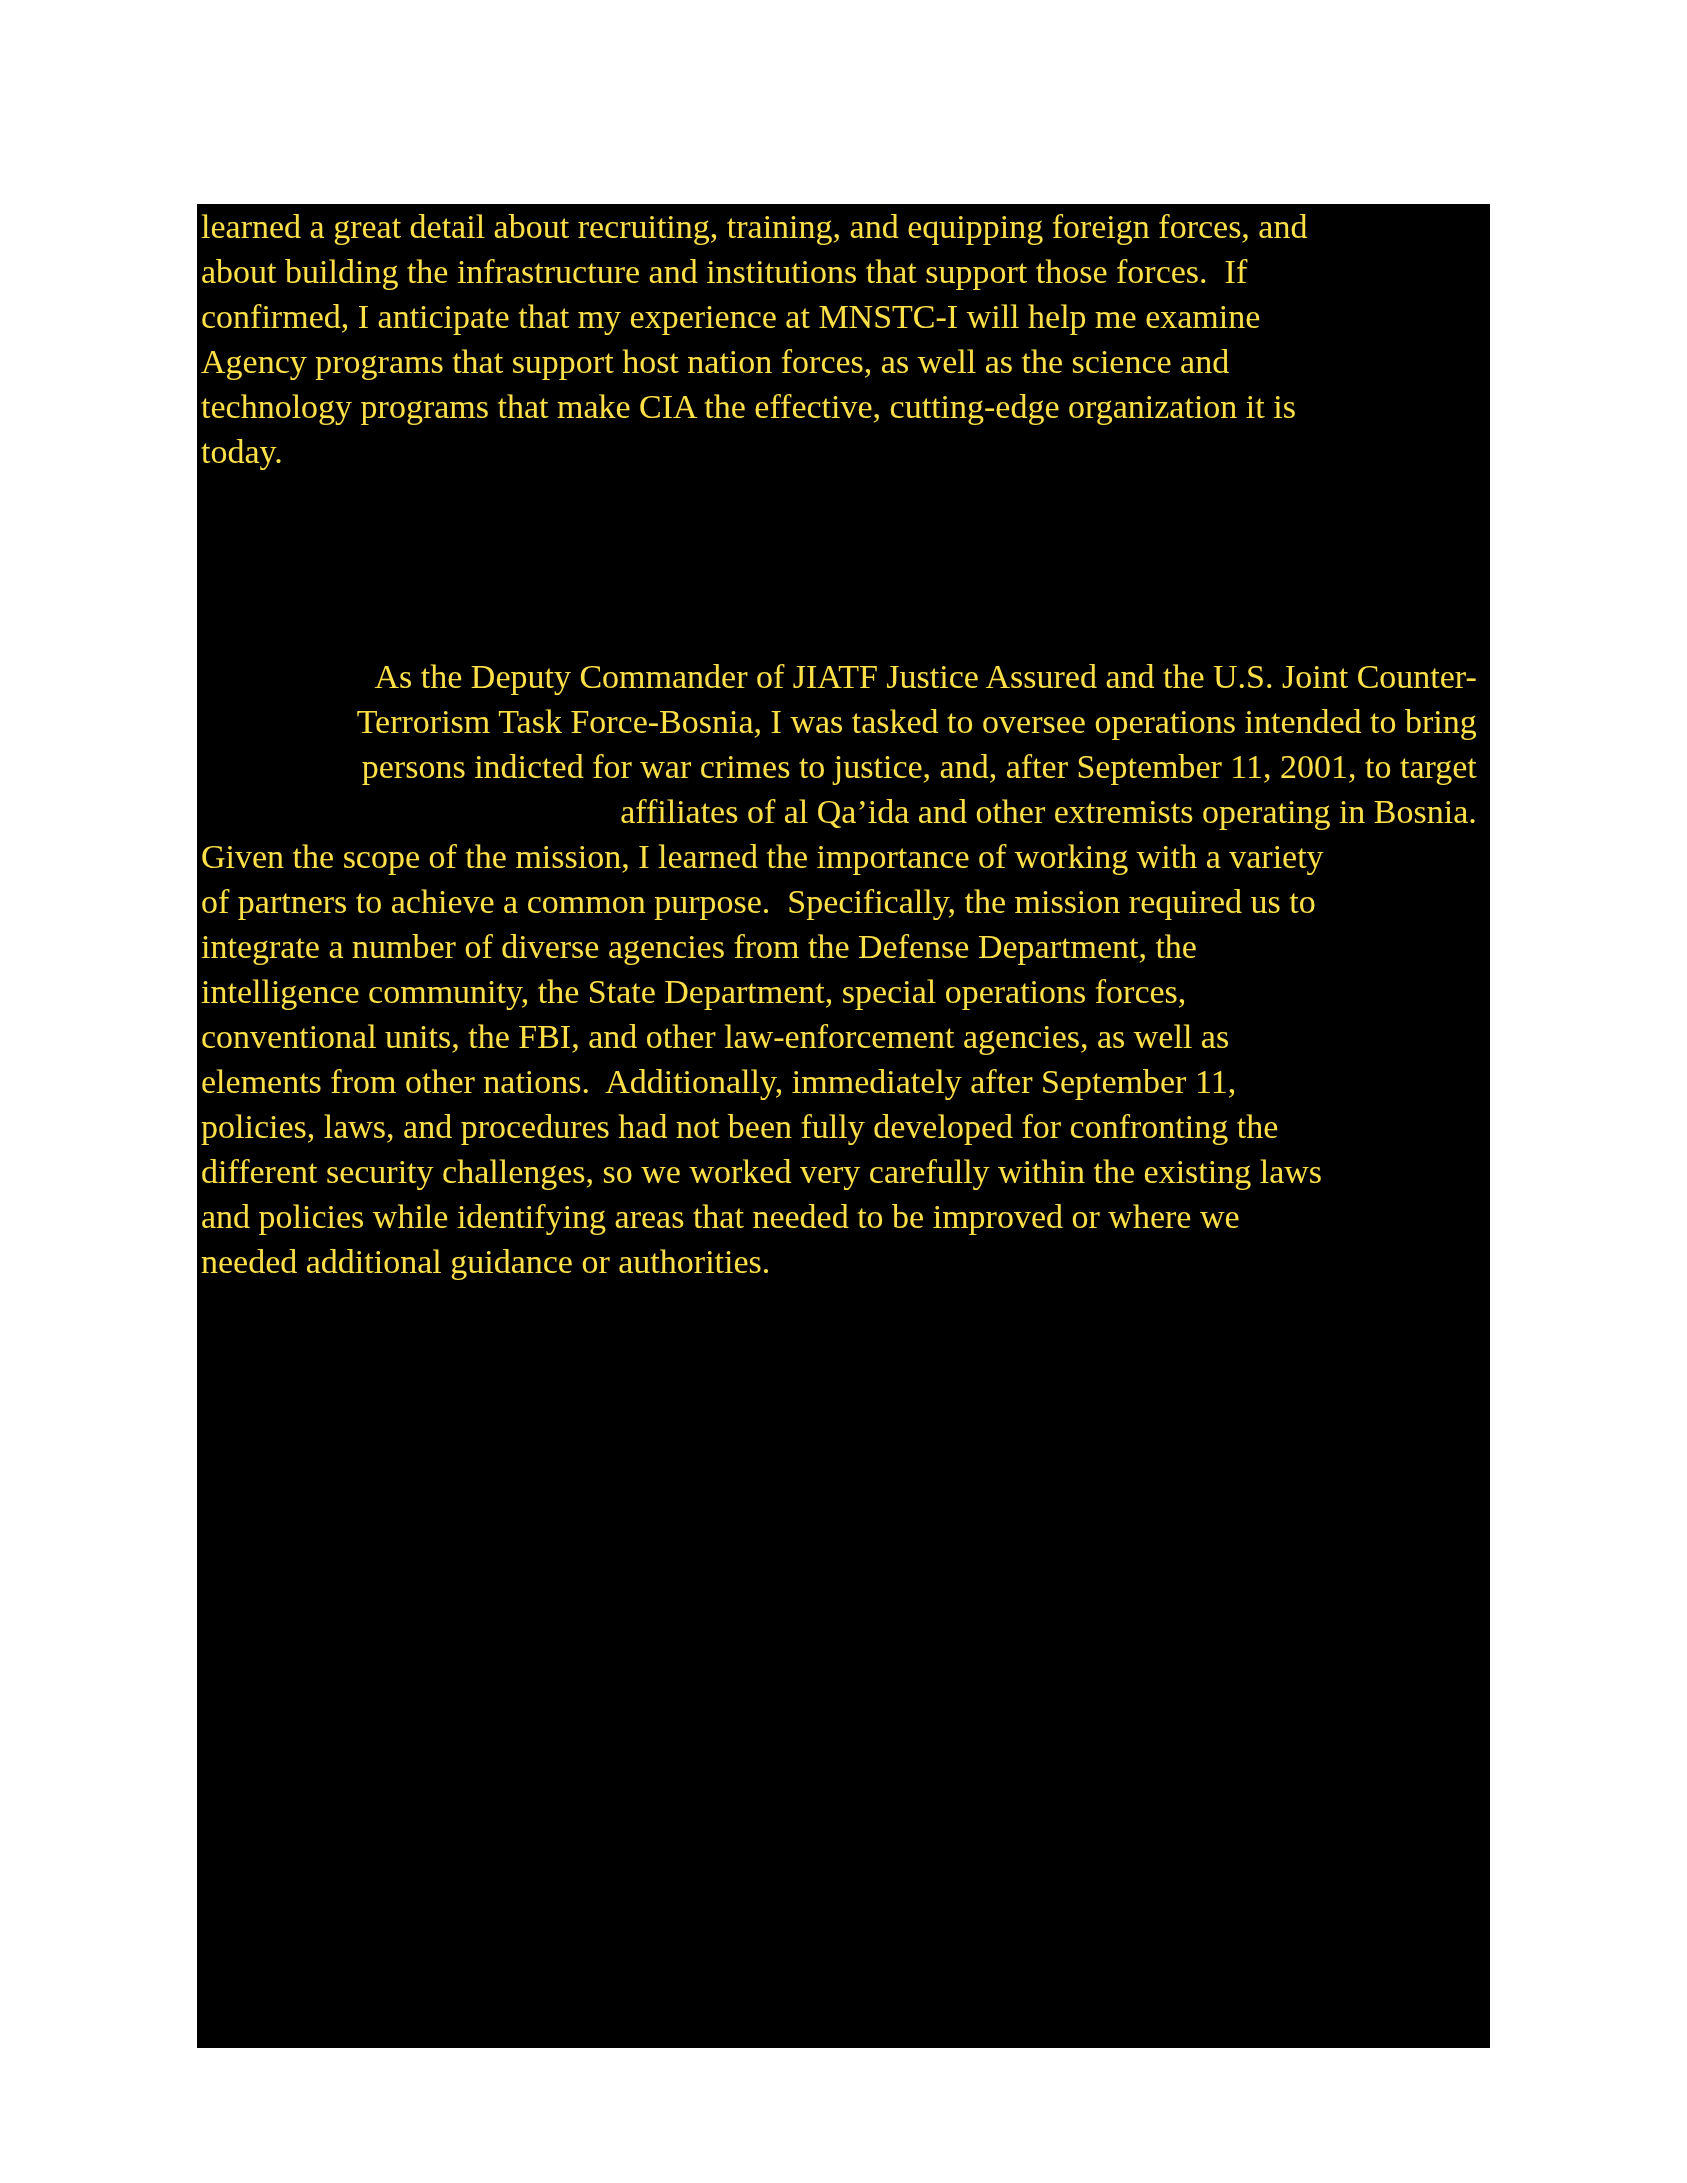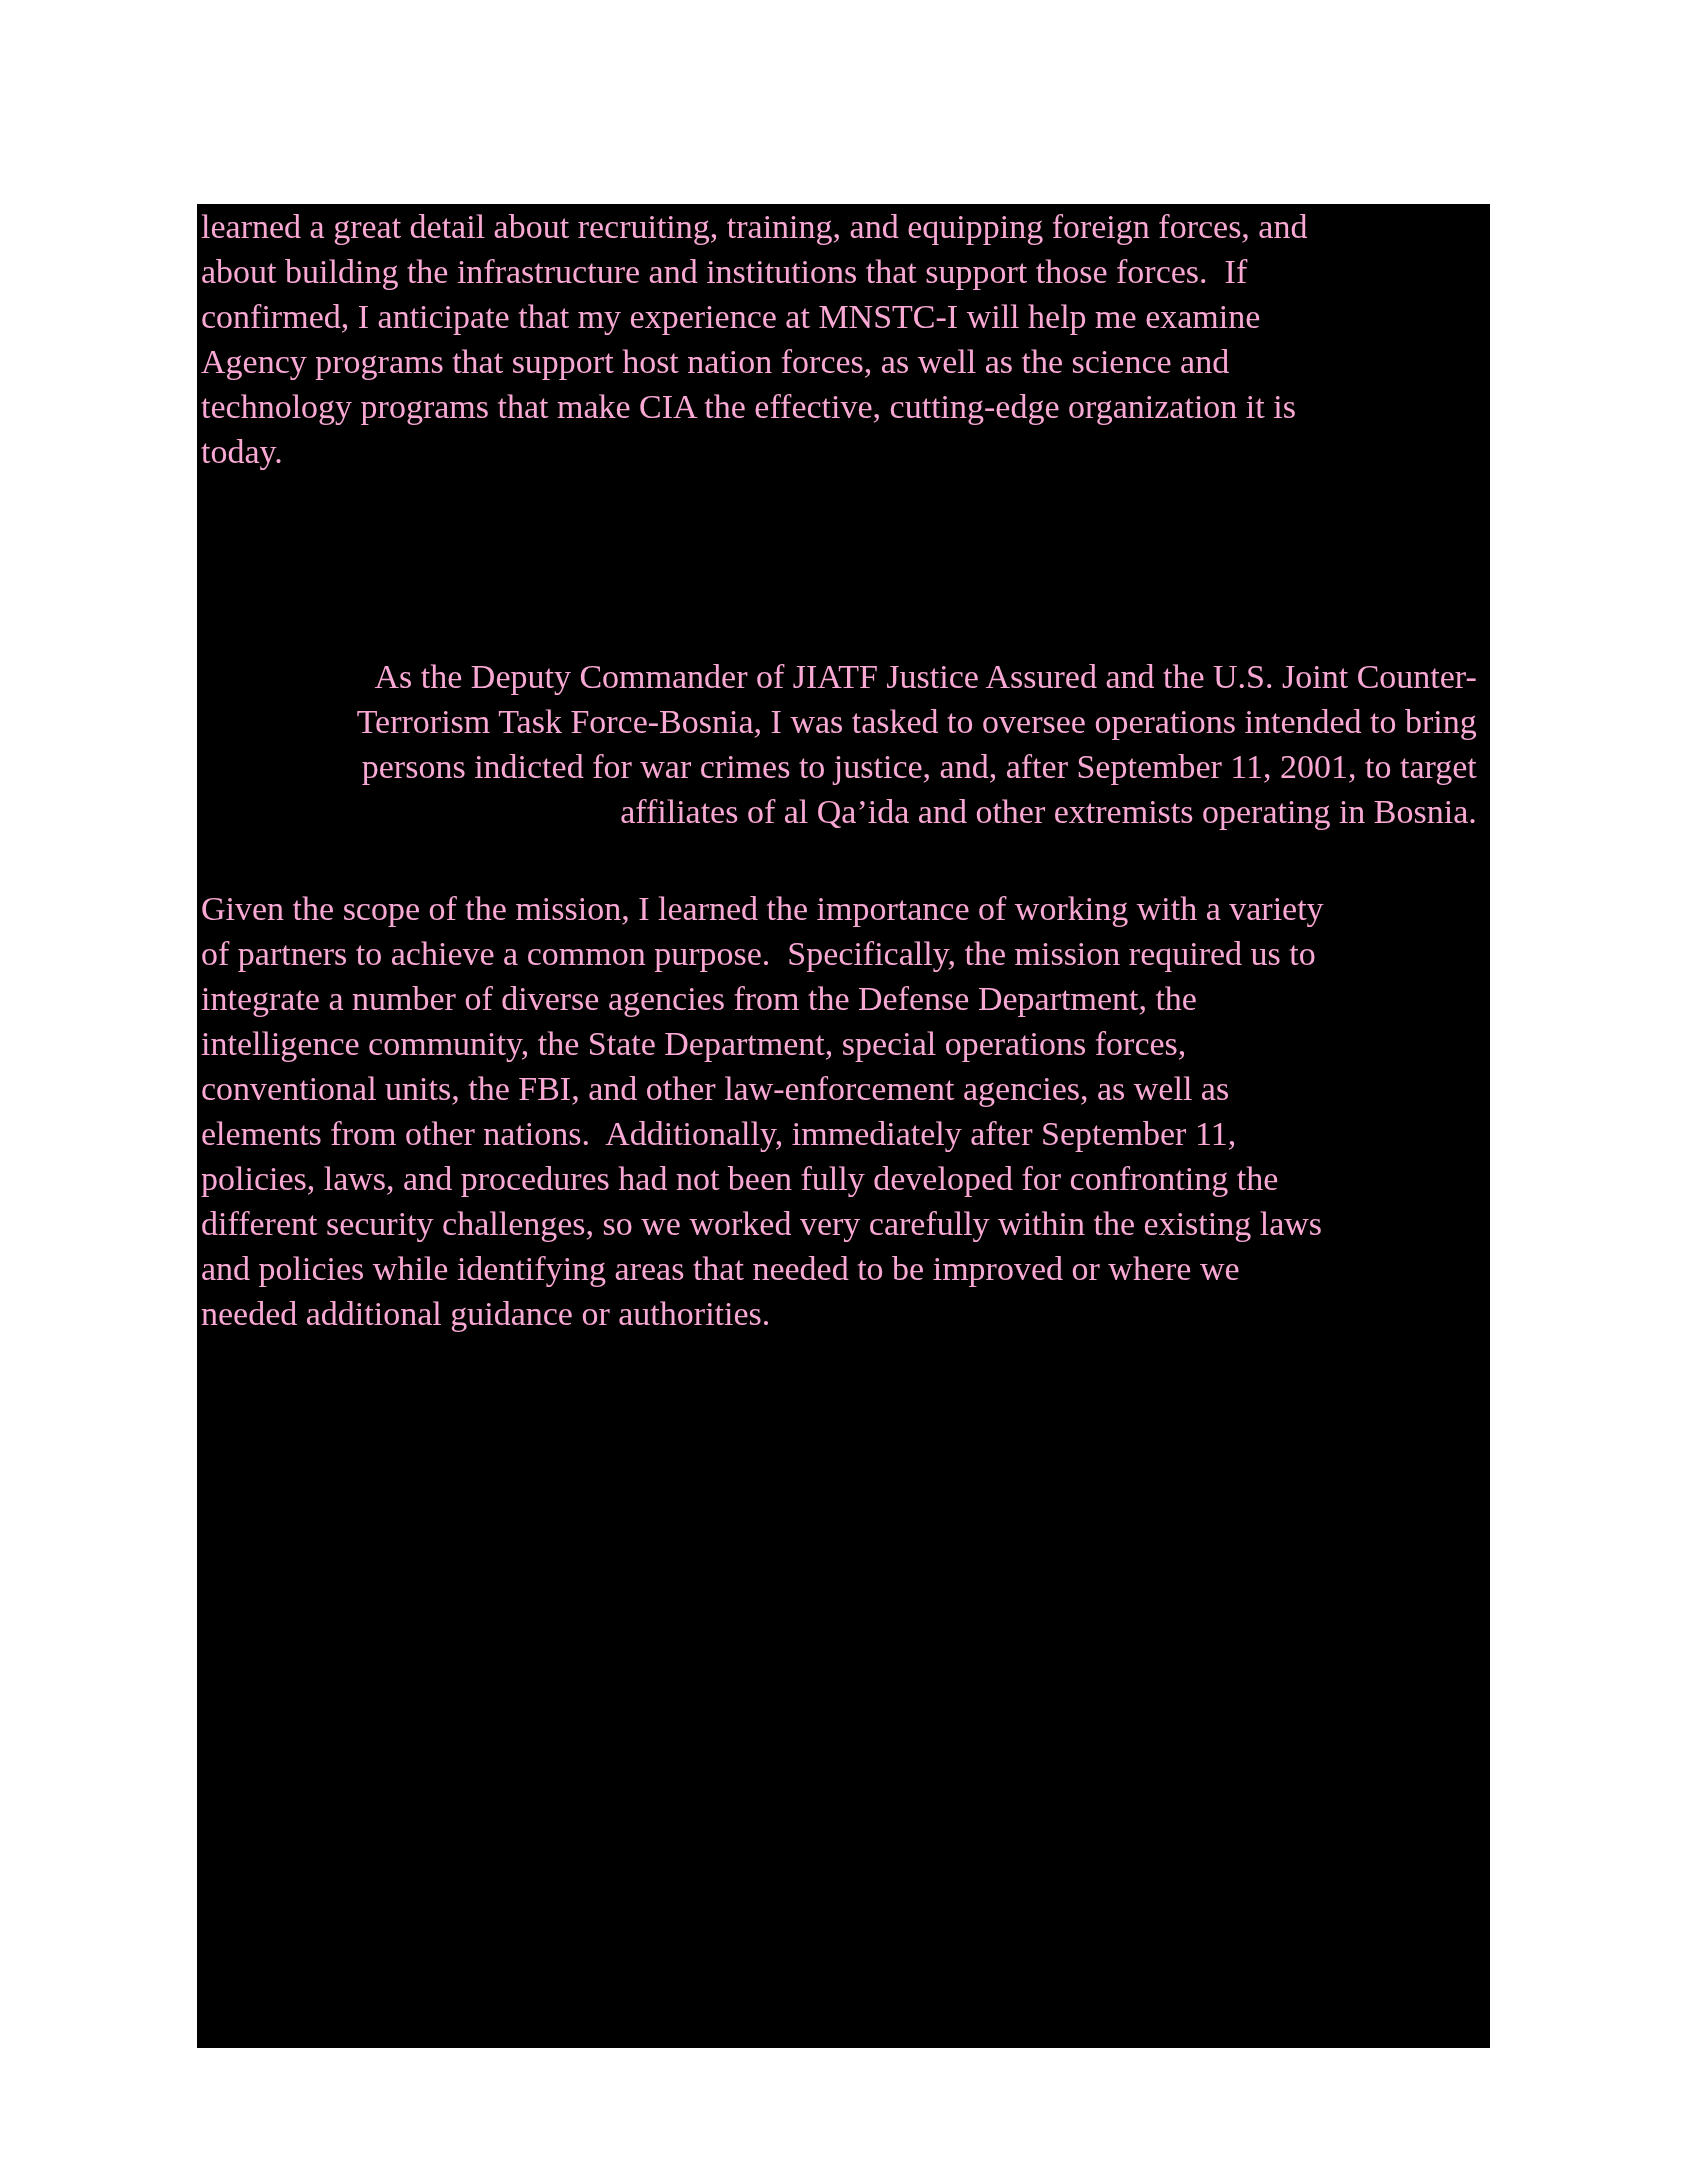--- a/index.html
+++ b/index.html
@@ -24,30 +24,30 @@
   .content-block {
     position: absolute;
     left: 197px;
     top: 204px;
     width: 1293px;
     height: 1844px;
     background: #000000;
     overflow: hidden;
   }
   .paragraph {
-    color: #f9a8d4;
+    color: #fde047;
     font-size: 34px;
     line-height: 45px;
     white-space: pre-wrap;      
     padding-left: 4px;
     padding-right: 13.2px;
     letter-spacing: 0px;
   }
   .paragraph.p2 { margin-top: 180px; text-align: right; }
-  .paragraph.p3 { margin-top: 52px; }
+  .paragraph.p3 { }
 </style>
 </head>
 <body>
 
 <div class="page">
   <div class="content-block">
     <div class="paragraph p1">learned a great detail about recruiting, training, and equipping foreign forces, and
 about building the infrastructure and institutions that support those forces.  If
 confirmed, I anticipate that my experience at MNSTC-I will help me examine
 Agency programs that support host nation forces, as well as the science and

